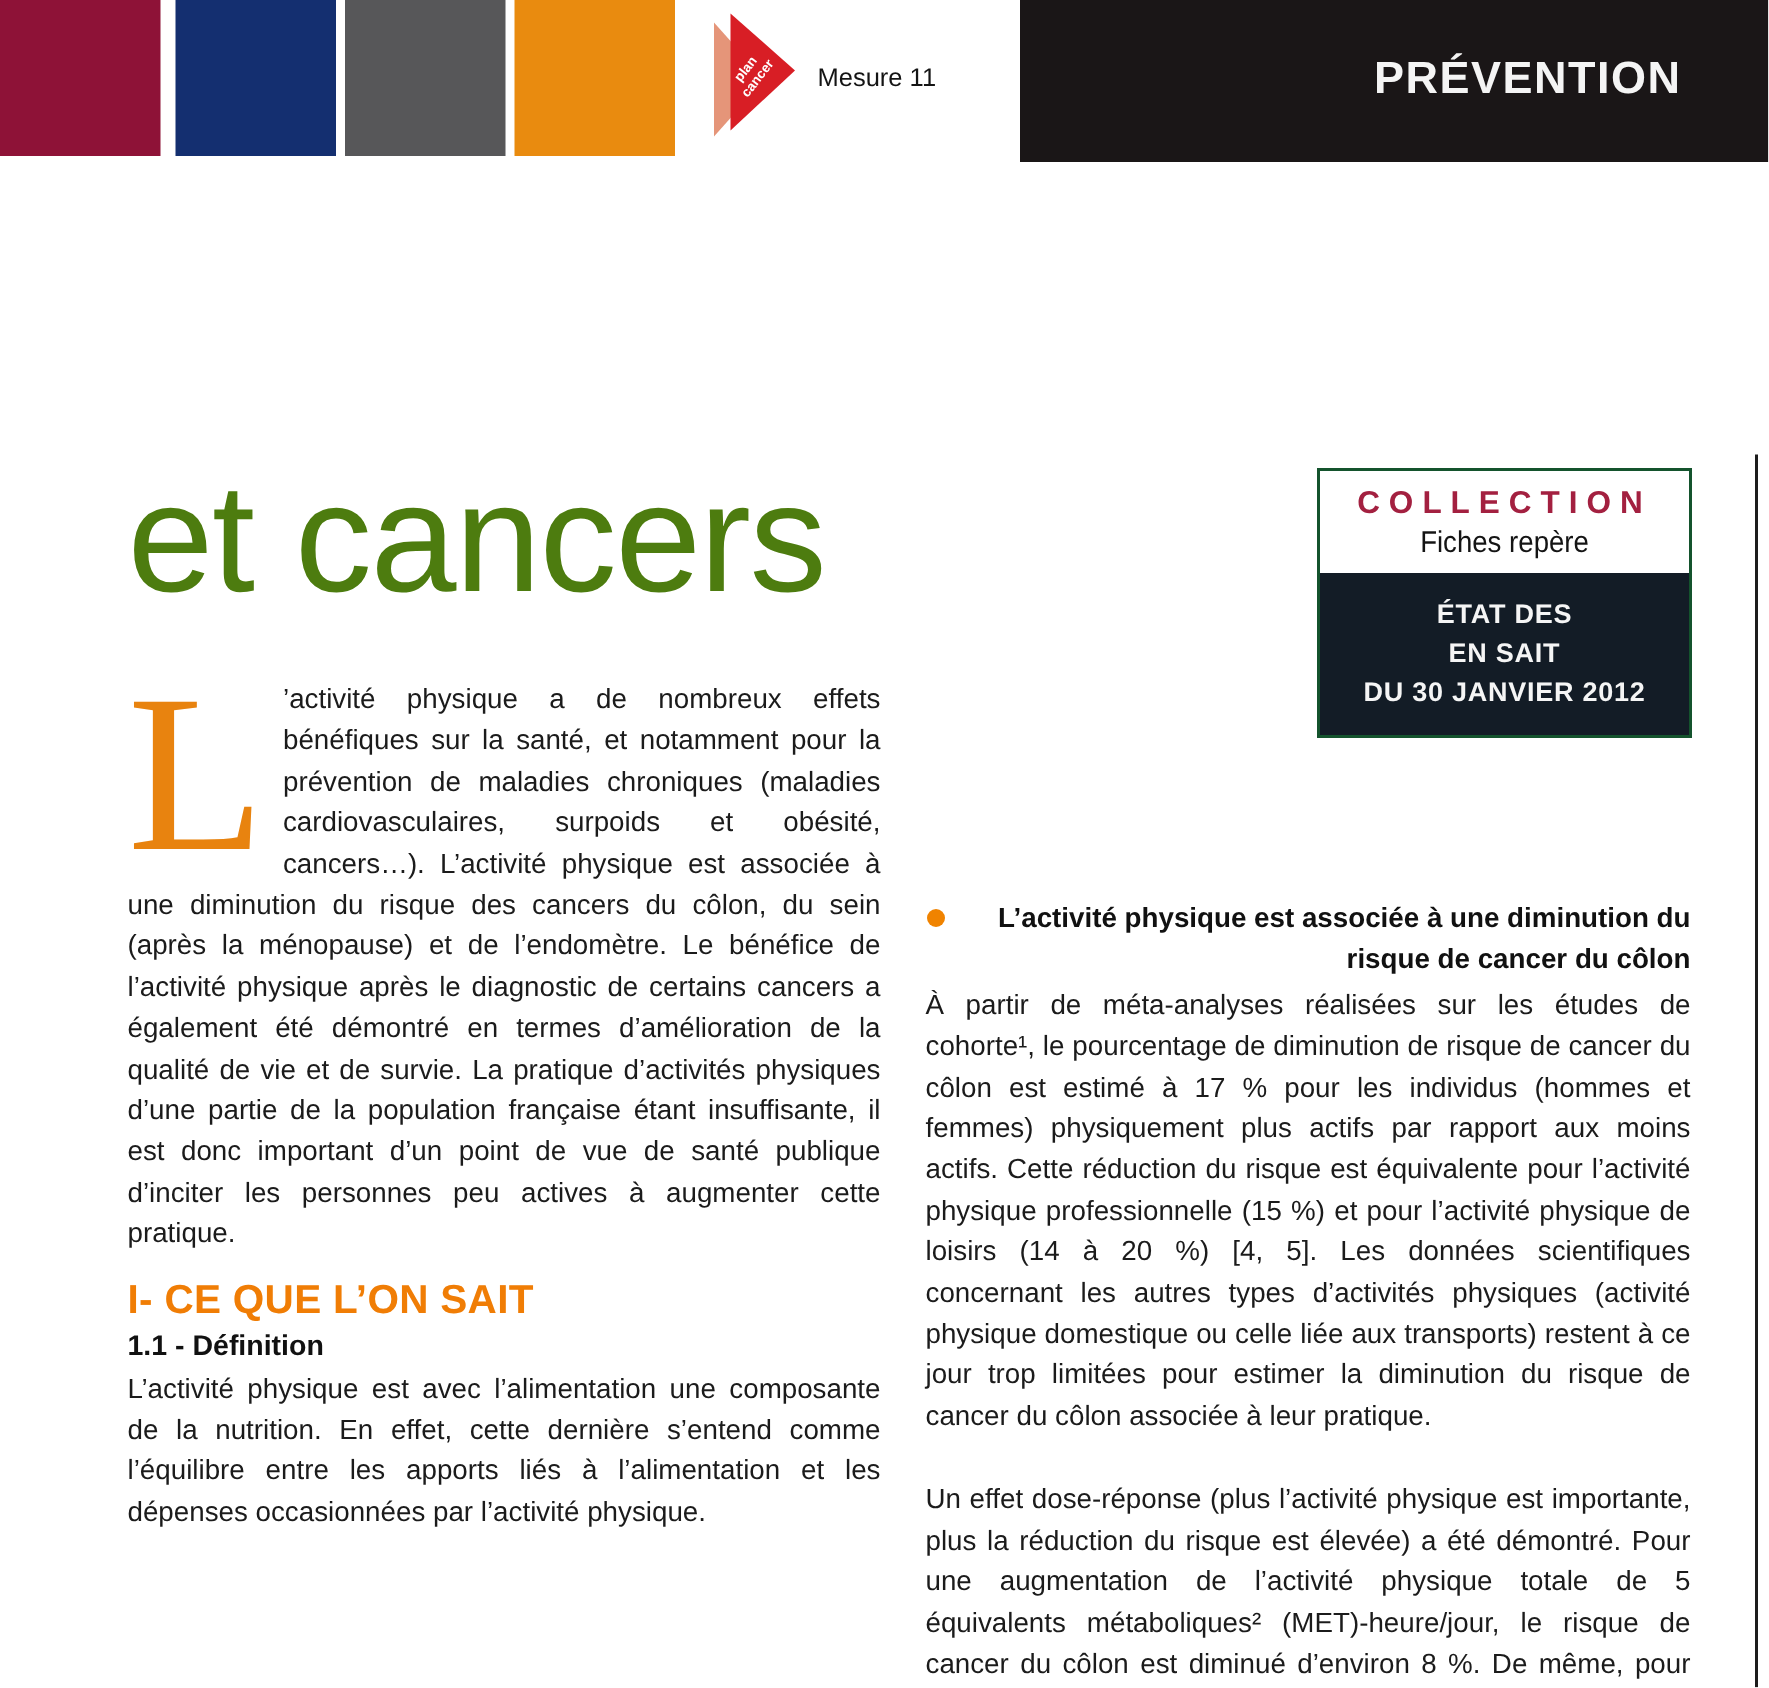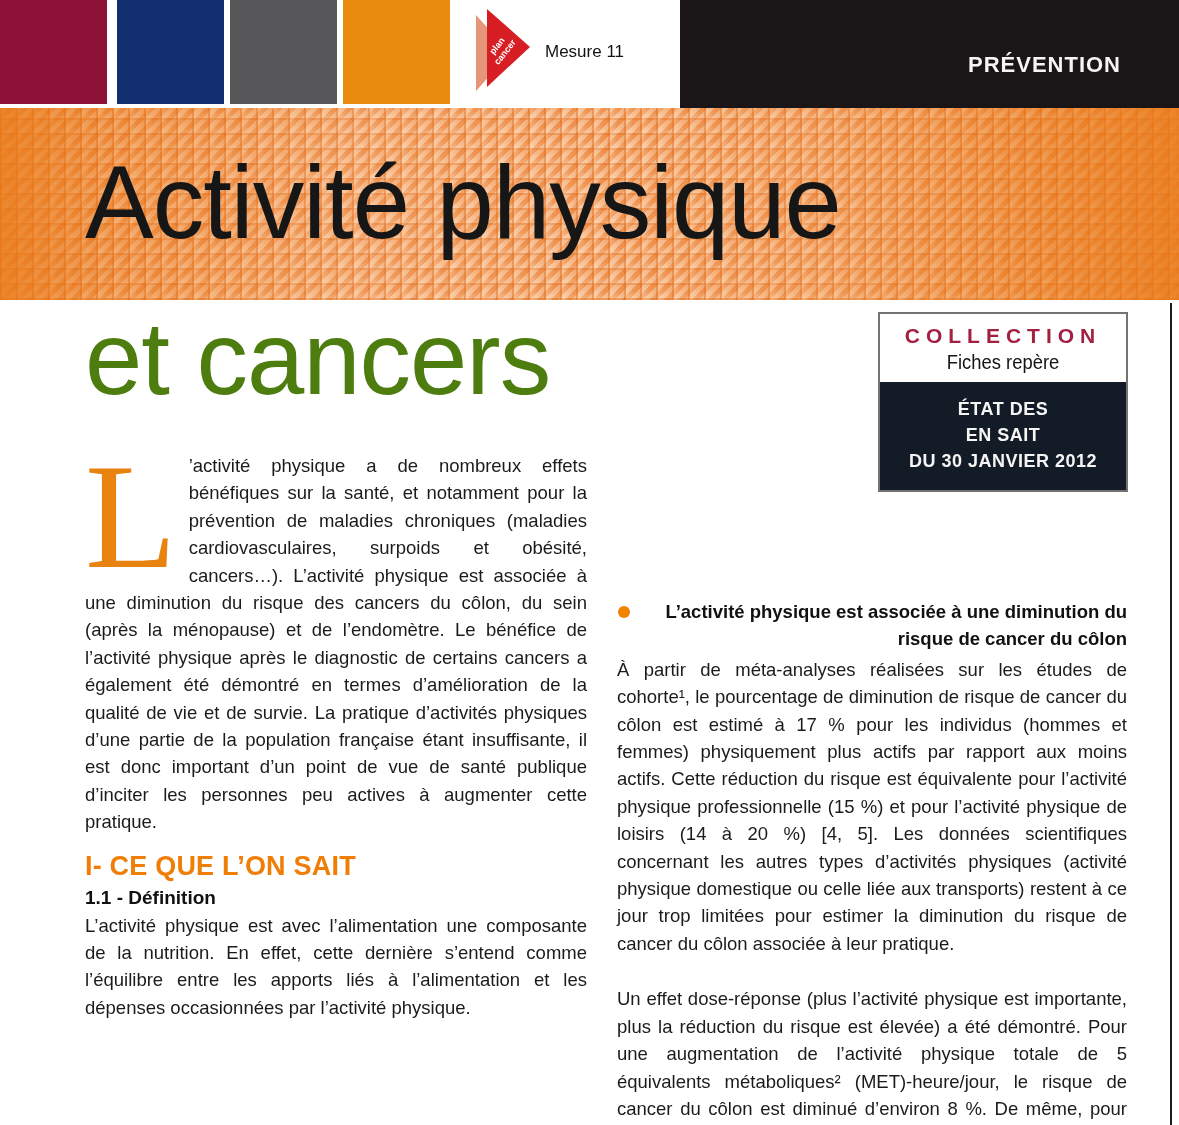--- a/index.html
+++ b/index.html
@@ -13,21 +13,21 @@
   .top-header { position:absolute; left:0; top:0; width:1179px; height:108px; background:#ffffff; }
   .sq { position:absolute; top:0; height:104px; width:107px; }
   .sq1 { left:0;   background:#8E1237; }
   .sq2 { left:117px; background:#142F70; }
   .sq3 { left:230px; background:#575759; }
   .sq4 { left:343px; background:#E98B0F; }
   .logo-box { position:absolute; left:450px; top:0; width:230px; height:104px; background:#ffffff; }
   .logo-svg { position:absolute; left:26px; top:7px; }
   .measure-label { position:absolute; left:95px; top:42px; font-size:17px; color:#141414; }
   .black-bar { position:absolute; left:680px; top:0; width:499px; height:108px; background:#1A1617; }
-  .prevention { position:absolute; right:58px; top:36px; color:#f4f4f4; font-size:22px; font-weight:bold; letter-spacing:1px;margin-top:16px; }
+  .prevention { position:absolute; right:58px; top:36px; color:#f4f4f4; font-size:30px; font-weight:bold; letter-spacing:1px; }
 
   
   .banner {
     position:absolute; left:0; top:108px; width:1179px; height:192px;
     background-color:#f1975a;
     background-image:
       linear-gradient(90deg, rgba(233,122,24,0.85) 0%, rgba(233,122,24,0.40) 9%, rgba(247,195,150,0.18) 30%, rgba(251,220,188,0.06) 52%, rgba(240,160,90,0.28) 70%, rgba(233,122,24,0.55) 88%, rgba(233,122,24,0.85) 100%),
       repeating-linear-gradient(90deg, rgba(224,100,15,0.50) 0px, rgba(224,100,15,0.50) 2px, rgba(255,235,215,0.30) 2px, rgba(255,235,215,0.00) 9px, rgba(224,100,15,0.15) 16px),
       repeating-linear-gradient(0deg, rgba(224,100,15,0.40) 0px, rgba(224,100,15,0.40) 2px, rgba(255,240,225,0.25) 2px, rgba(255,240,225,0.00) 8px, rgba(224,100,15,0.12) 15px),
       repeating-linear-gradient(135deg, rgba(255,225,195,0.50) 0px 5px, rgba(238,140,60,0.35) 5px 10px);
@@ -35,21 +35,21 @@
   .banner-title {
     position:absolute; left:85px; top:36px;
     font-size:103px; color:#161616; letter-spacing:-1px; font-weight:400;
   }
   .page-title-2 {
     position:absolute; left:85px; top:300px;
     font-size:103px; color:#4d7c0f; letter-spacing:-1px; font-weight:400;
   }
 
   
-  .badge { position:absolute; left:878px; top:312px; width:246px; border:2px solid #737373; }
+  .badge { position:absolute; left:878px; top:312px; width:246px; border:2px solid #14532d; }
   .badge-white { background:#ffffff; text-align:center; padding:10px 4px 8px 4px; }
   .badge-collection { color:#A32040; font-weight:bold; font-size:21px; letter-spacing:6px; }
   .badge-series { color:#141414; font-size:20px; margin-top:3px; font-family:"Liberation Sans", sans-serif; transform:scaleX(0.92); }
   .badge-dark { background:#131C26; color:#f5f5f5; text-align:center; padding:14px 4px 16px 4px; font-size:18px; font-weight:bold; line-height:26px; letter-spacing:0.5px; }
 
   
   .edge-line { position:absolute; left:1170px; top:303px; width:2px; height:822px; background:#1c1c1c; }
 
   
   .col { position:absolute; font-size:18.5px; line-height:27.4px; color:#1b1b1b; text-align:justify; }
@@ -89,23 +89,20 @@
         </g>
       </svg>
       <span class="measure-label">Mesure 11</span>
     </div>
 
     <div class="black-bar">
       <span class="prevention">PRÉVENTION</span>
     </div>
   </div>
 
-  <div class="banner">
-    <div class="banner-title">Activité physique</div>
-  </div>
 
   <div class="page-title-2">et cancers</div>
 
   <div class="badge">
     <div class="badge-white">
       <div class="badge-collection">COLLECTION</div>
       <div class="badge-series">Fiches repère</div>
     </div>
     <div class="badge-dark">
       <div>ÉTAT DES</div>

